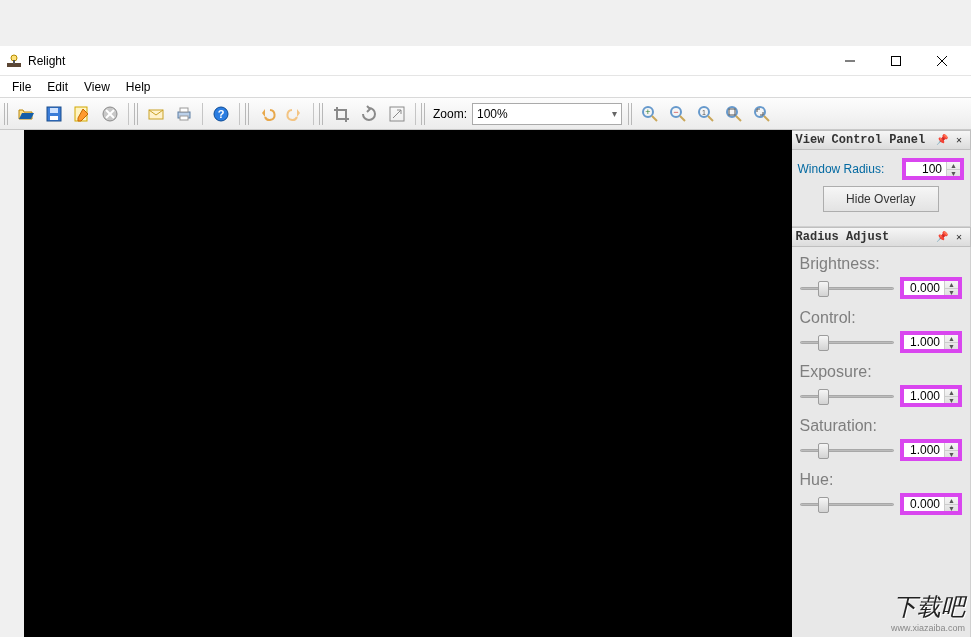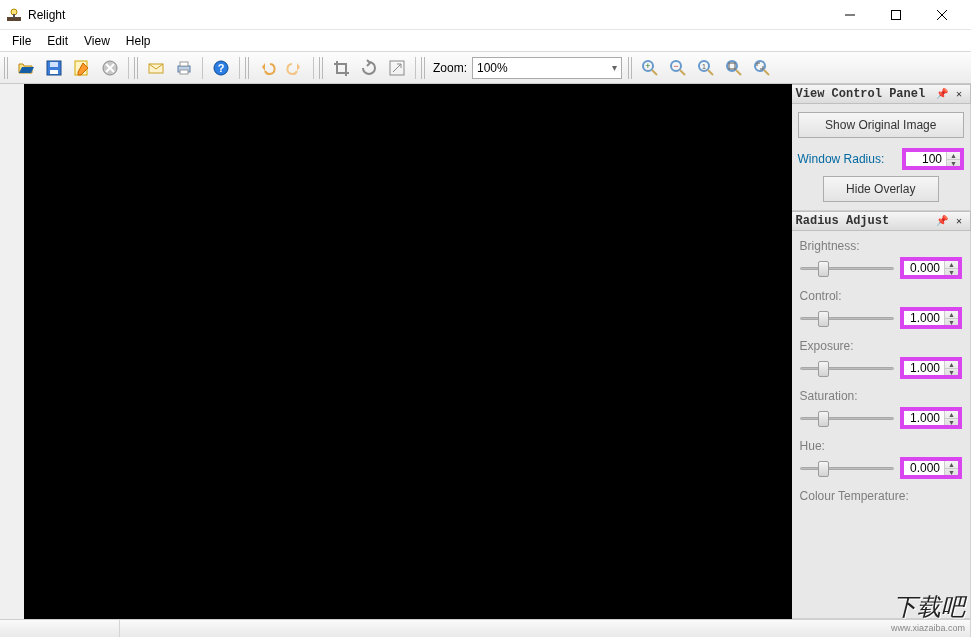--- a/index.html
+++ b/index.html
@@ -1,19 +1,19 @@
 <!DOCTYPE html>
 <html><head>
 <meta charset="utf-8">
 <style>
 * { box-sizing: border-box; margin: 0; padding: 0; }
 body { font-family: "Microsoft YaHei", "Segoe UI", Tahoma, sans-serif; font-size: 12px; background: #f0f0f0; width: 971px; height: 637px; overflow: hidden; position: relative; }
 
 
-.titlebar { height: 30px; background: #fff; display: flex; align-items: center; padding: 0 6px; border-bottom: 1px solid #e5e5e5; }
+.titlebar { height: 30px; background: #fff; display: flex; align-items: center; padding: 0 6px; border-bottom: 1px solid #e5e5e5; margin-top: 46px; }
 .titlebar .app-icon { width: 16px; height: 16px; margin-right: 6px; }
 .titlebar .title { font-size: 12px; color: #000; flex: 1; }
 .winbtns { display: flex; }
 .winbtn { width: 46px; height: 30px; display: flex; align-items: center; justify-content: center; }
 .winbtn svg { stroke: #000; fill: none; stroke-width: 1; }
 
 
 .menubar { height: 22px; background: #fff; display: flex; align-items: center; padding: 0 4px; border-bottom: 1px solid #d9d9d9; }
 .menuitem { padding: 2px 8px; font-size: 12px; color: #000; text-align: center; }
 
@@ -42,21 +42,21 @@
 .prow { display: flex; align-items: center; justify-content: space-between; margin-bottom: 6px; }
 .prow label { font-size: 12px; color: #0369a1; }
 .spin-wrap { display: flex; border: 4px solid #d946ef; background: #fff; height: 22px; }
 .spin-wrap input { width: 40px; border: none; text-align: right; padding: 0 4px; font-size: 12px; background: #fff; }
 .spin-btns { width: 14px; background: linear-gradient(#f5f5f5,#e0e0e0); border-left: 1px solid #ccc; display: flex; flex-direction: column; }
 .spin-btns div { flex:1; font-size: 7px; display:flex; align-items:center; justify-content:center; color:#555; cursor:pointer; }
 .spin-btns div:first-child { border-bottom:1px solid #ccc; }
 
 
 .cgroup { padding: 4px 6px 6px; }
-.cgroup .clbl { font-size: 12px; color: #7e7e7e; margin-bottom: 4px; }
+.cgroup .clbl { font-size: 16px; color: #7e7e7e; margin-bottom: 4px; }
 .crow { display: flex; align-items: center; gap: 6px; }
 .slider { position: relative; flex: 1; height: 20px; }
 .slider .track { position: absolute; left: 0; right: 0; top: 9px; height: 3px; background: #bcbcbc; border: 1px solid #a8a8a8; border-radius: 2px; }
 .slider .thumb { position: absolute; top: 3px; width: 11px; height: 16px; background: linear-gradient(#f6f6f6,#d3d3d3); border: 1px solid #9c9c9c; border-radius: 2px; }
 
 
 .statusbar { height: 18px; background: linear-gradient(#fafafa,#e9e9e9); border-top: 1px solid #cfcfcf; display: flex; }
 .statusbar .cell { border-right: 1px solid #d4d4d4; height: 100%; }
 
 
@@ -231,32 +231,31 @@
 <div class="workarea">
   <div class="canvas"></div>
   <div class="sidepanel">
 
     <div class="panel-header">
       <span class="ptitle">View Control Panel</span>
       <span class="pbtn">📌</span>
       <span class="pbtn">✕</span>
     </div>
     <div class="panel-body">
-      <div class="pbtn-large">Show Original Image</div>
       <div class="prow">
         <label>Window Radius:</label>
         <div class="spin-wrap">
           <input value="100" style="">
           <div class="spin-btns">
               <div>▲</div>
               <div>▼</div>
             </div>
         </div>
       </div>
-      <div class="pbtn-large" style="width:70%;margin:4px auto 0">Hide Overlay</div>
+      <div class="pbtn-large" style="width:70%;margin:4px auto 6px">Hide Overlay</div>
     </div>
 
     <div class="panel-header">
       <span class="ptitle">Radius Adjust</span>
       <span class="pbtn">📌</span>
       <span class="pbtn">✕</span>
     </div>
     <div class="panel-body" style="flex:1;overflow:hidden;padding:4px 2px">
 
       <div class="cgroup">
@@ -337,23 +336,20 @@
           <div class="spin-wrap">
               <input value="0.000" style="">
               <div class="spin-btns">
                 <div>▲</div>
                 <div>▼</div>
               </div>
             </div>
         </div>
       </div>
 
-      <div class="cgroup">
-        <div class="clbl">Colour Temperature:</div>
-      </div>
 
     </div>
   </div>
 </div>
 
 <div class="statusbar">
   <div class="cell" style="width:120px"></div>
   <div class="cell" style="flex:1"></div>
 </div>
 

